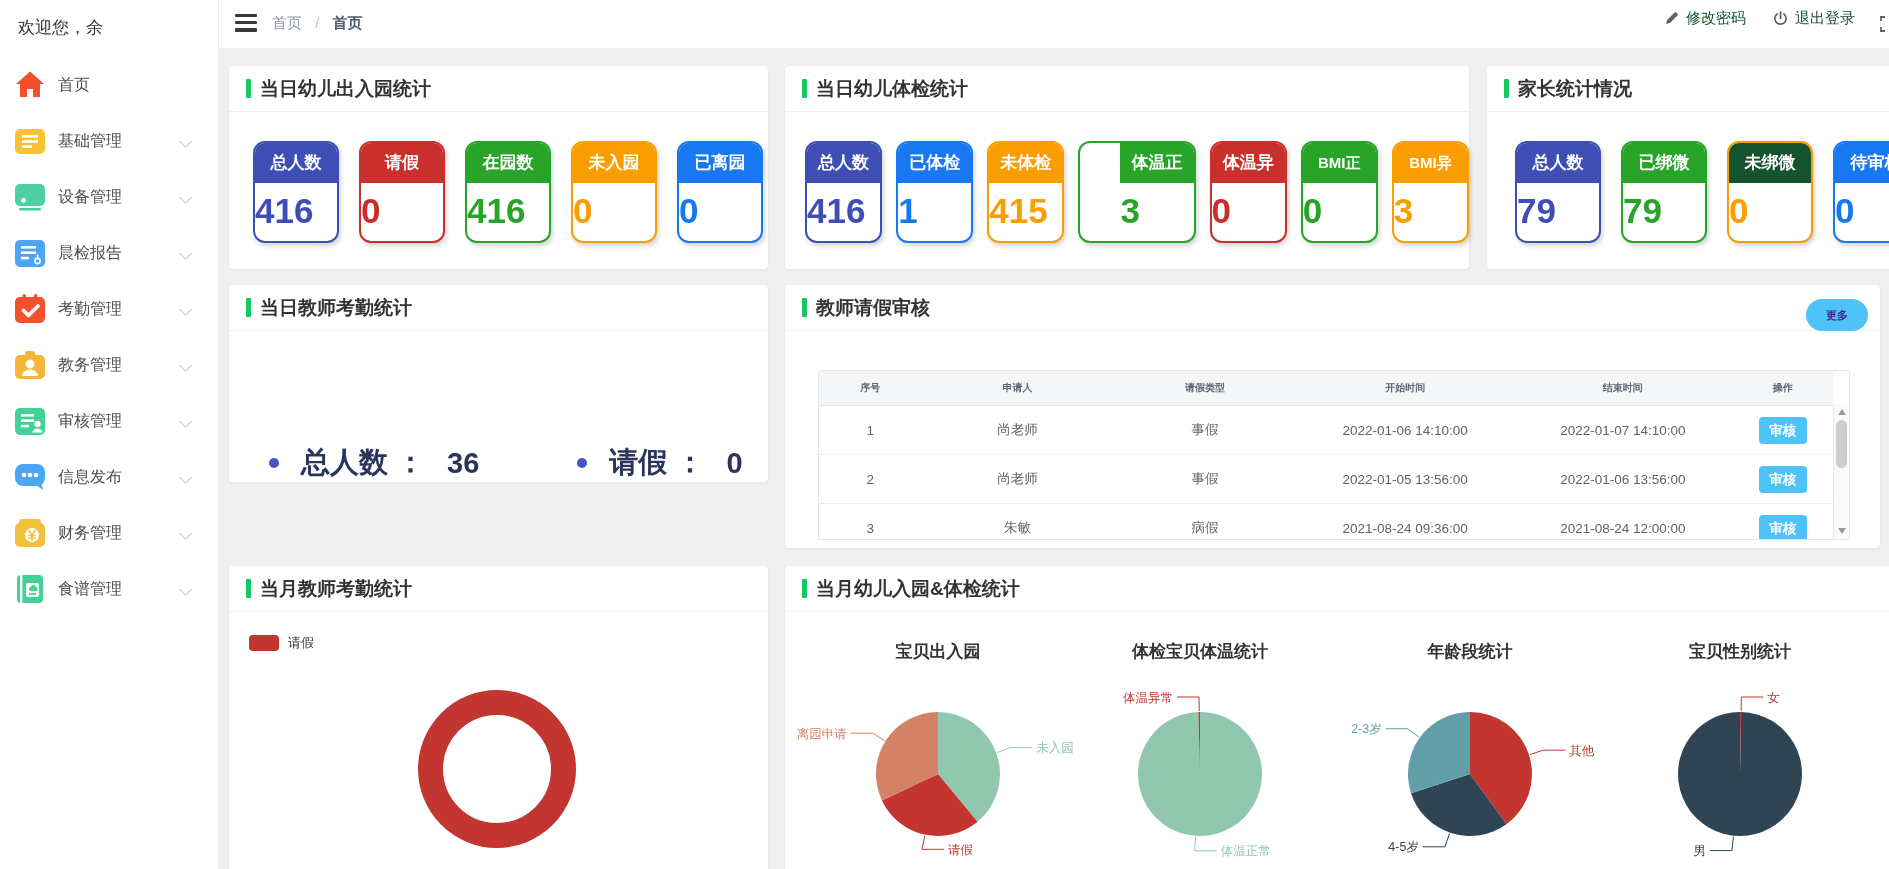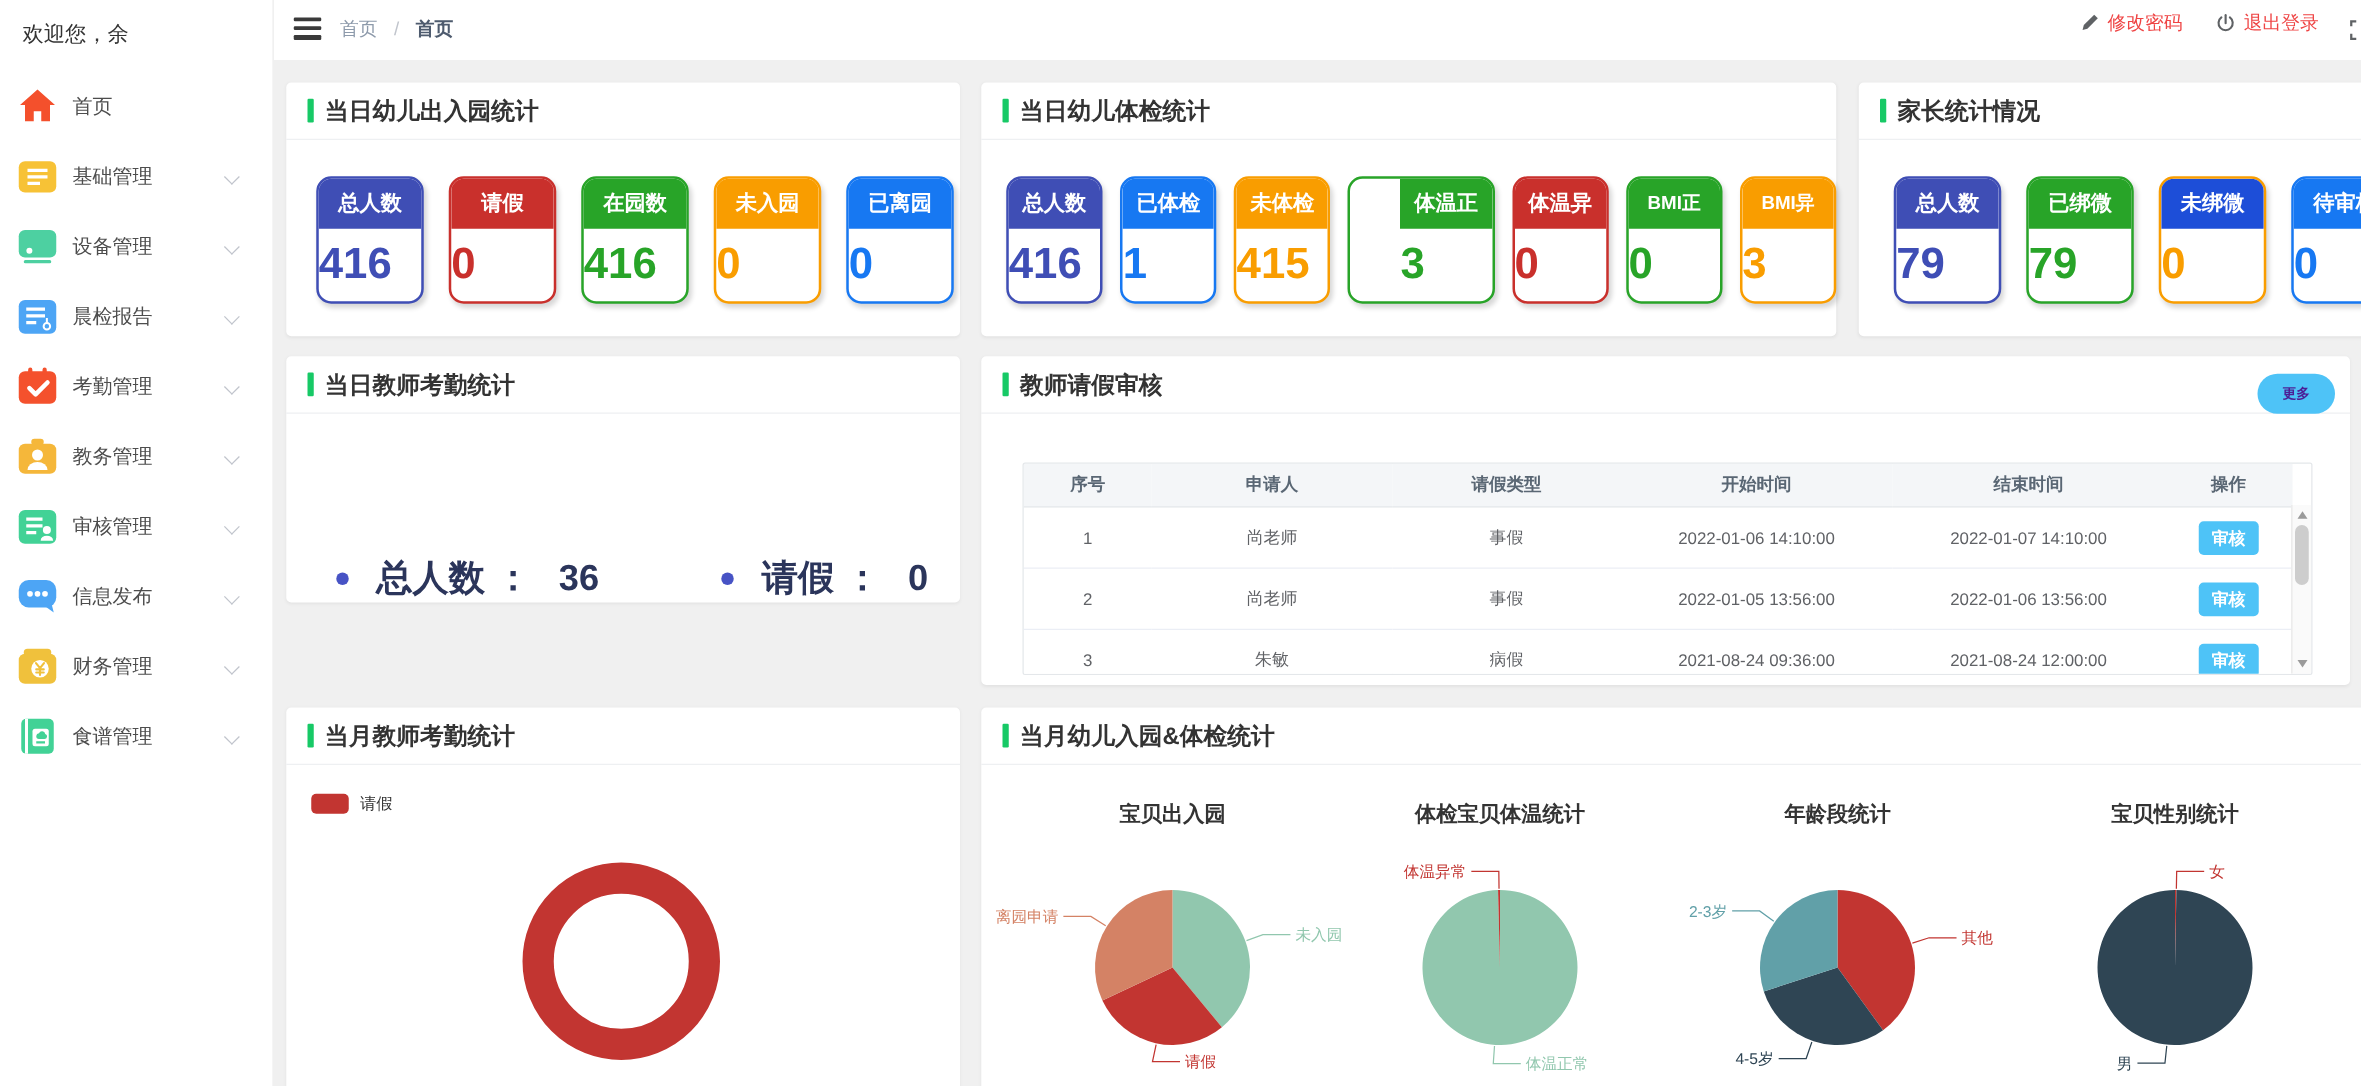--- a/index.html
+++ b/index.html
@@ -17,21 +17,21 @@
   .side-item .icn{width:34px;height:34px;flex:0 0 34px;}
   .side-item .lbl{margin-left:11px;font-size:16px;color:#4d4d4d;}
   .chev{position:absolute;right:28px;top:24px;width:8px;height:8px;border-right:1.6px solid #c0c4cc;border-bottom:1.6px solid #c0c4cc;transform:rotate(45deg);}
   
   .topbar{position:absolute;left:218px;top:0;width:1671px;height:48px;background:#fff;z-index:4;}
   .burger{position:absolute;left:17px;top:14px;width:22px;height:18px;cursor:pointer;}
   .burger i{display:block;height:3.2px;background:#3a3a3a;margin-bottom:4px;border-radius:1px;}
   .crumbs{position:absolute;left:54px;top:14px;font-size:15px;color:#8d9aab;}
   .crumbs .sep{margin:0 9px;color:#c0c4cc;}
   .crumbs .cur{color:#4e5b6e;font-weight:bold;}
-  .top-actions{position:absolute;right:34px;top:0;height:36px;display:flex;align-items:center;gap:26px;font-size:15px;color:#ef4444;}
+  .top-actions{position:absolute;right:34px;top:0;height:36px;display:flex;align-items:center;gap:26px;font-size:15px;color:#14532d;}
   .top-actions .act{display:flex;align-items:center;gap:6px;cursor:pointer;}
   .fs-icon{position:absolute;right:-7px;top:16px;width:16px;height:16px;}
   
   .card{position:absolute;background:#fff;border-radius:4px;box-shadow:0 1px 3px rgba(0,0,0,.06);}
   .card-title{height:45px;display:flex;align-items:center;padding-left:17px;border-bottom:1px solid #eef0f2;}
   .card-title .bar{width:5px;height:19px;background:#17c966;border-radius:1px;margin-right:9px;}
   .card-title .txt{font-size:19px;font-weight:bold;color:#333;}
   #card-a{left:229px;top:66px;width:539px;height:203px;}
   #card-b{left:785px;top:66px;width:684px;height:203px;}
   #card-c{left:1487px;top:66px;width:440px;height:203px;}
@@ -50,21 +50,21 @@
   
   .bullets{display:flex;gap:98px;padding:112px 0 0 40px;}
   .bullet-item{display:flex;align-items:center;}
   .bullet-item .dot{width:10px;height:10px;border-radius:50%;background:#4753c5;margin-right:22px;}
   .bullet-item .btxt{font-size:29px;font-weight:bold;color:#2b355b;}
   .bullet-item .bval{font-size:29px;font-weight:bold;color:#2b355b;margin-left:22px;}
   
   .more-btn{position:absolute;right:12px;top:14px;width:62px;height:32px;border-radius:16px;background:#4ec3f7;color:#4c1d95;font-size:11px;font-weight:bold;text-align:center;line-height:32px;cursor:pointer;}
   .tblwrap{position:absolute;left:33px;top:85px;width:1030px;height:168px;border:1px solid #e4e7ea;border-radius:2px;overflow:hidden;}
   table.lv{border-collapse:collapse;width:1015px;table-layout:fixed;}
-  table.lv th{background:#f4f6f8;height:32px;font-size:14px;font-weight:bold;color:#5a6774;border-bottom:1px solid #e4e7ea;margin-top:10px;}
+  table.lv th{background:#f4f6f8;height:32px;font-size:10px;font-weight:bold;color:#5a6774;border-bottom:1px solid #e4e7ea;margin-top:10px;}
   table.lv td{height:46px;text-align:center;font-size:13.5px;color:#606266;border-bottom:1px solid #ebeef5;background:#fff;}
   .audit-btn{display:inline-block;width:48px;height:27px;line-height:27px;background:#4ec3f7;color:#fff;font-size:13.5px;font-weight:bold;border-radius:4px;cursor:pointer;}
   .vscroll{position:absolute;right:0;top:33px;bottom:0;width:15px;background:#fafafa;border-left:1px solid #e8e8e8;}
   .sb-up,.sb-down{position:absolute;left:3.5px;width:0;height:0;border-left:4px solid transparent;border-right:4px solid transparent;}
   .sb-up{top:5px;border-bottom:6px solid #9a9a9a;}
   .sb-down{bottom:5px;border-top:6px solid #9a9a9a;}
   .sb-thumb{position:absolute;left:2px;top:16px;width:11px;height:48px;background:#cdcdcd;border-radius:6px;}
   
   .legend{position:absolute;left:20px;top:68px;display:flex;align-items:center;}
   .legend .sw{width:30px;height:16px;border-radius:4px;}
@@ -290,21 +290,21 @@
   <div class="stats">
       <div class="tile" style="border-color: rgb(63, 78, 181);">
         <div class="tile-h" style="background: rgb(63, 78, 181);">总人数</div>
         <div class="tile-v" style="color: rgb(63, 78, 181);">79</div>
       </div>
       <div class="tile" style="border-color: rgb(40, 164, 40);">
         <div class="tile-h" style="background: rgb(40, 164, 40);">已绑微</div>
         <div class="tile-v" style="color: rgb(40, 164, 40);">79</div>
       </div>
       <div class="tile" style="border-color: rgb(249, 157, 0);">
-        <div class="tile-h" style="background: #1d4ed8;">未绑微</div>
+        <div class="tile-h" style="background: #14532d;">未绑微</div>
         <div class="tile-v" style="color: rgb(249, 157, 0);">0</div>
       </div>
       <div class="tile" style="border-color: rgb(23, 120, 242);">
         <div class="tile-h" style="background: rgb(23, 120, 242);">待审核</div>
         <div class="tile-v" style="color: rgb(23, 120, 242);">0</div>
       </div>
     </div>
 </div>
 
 <div class="card" id="card-d">

